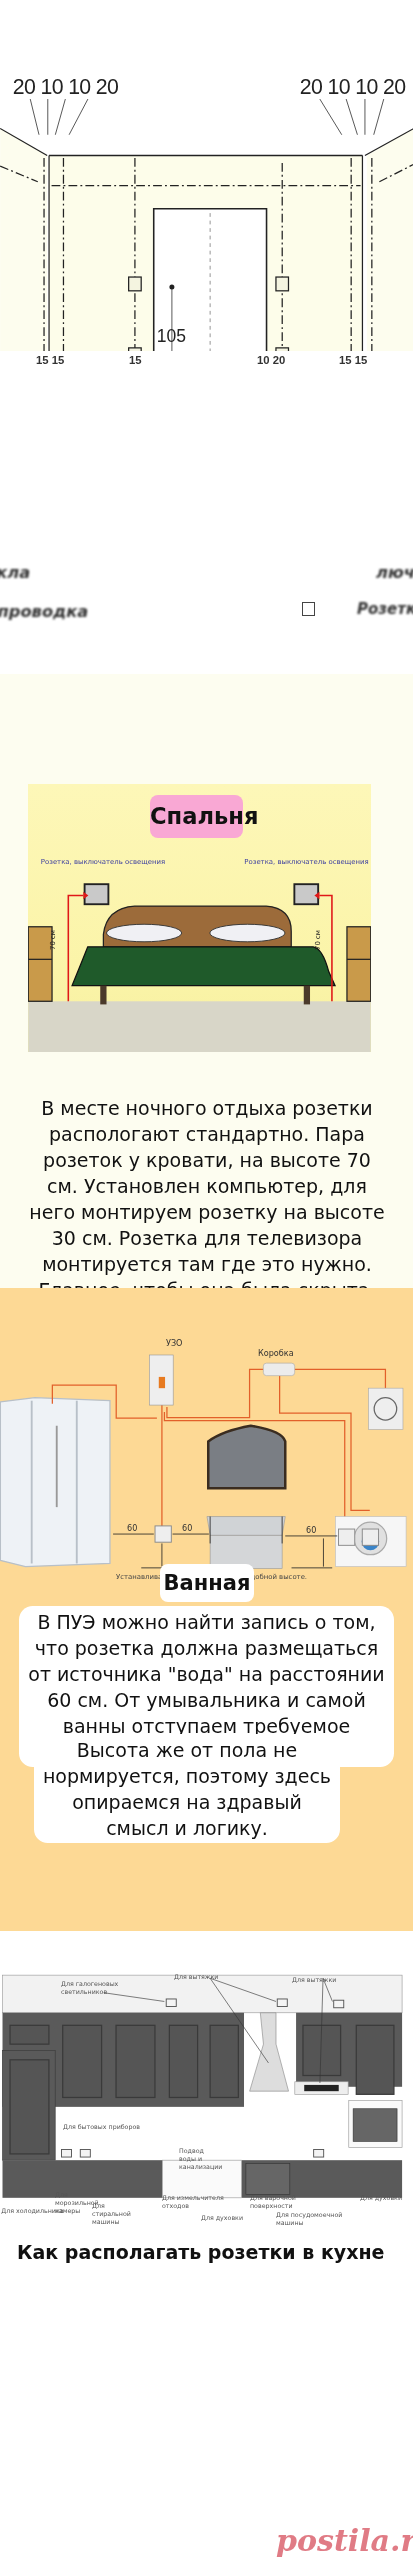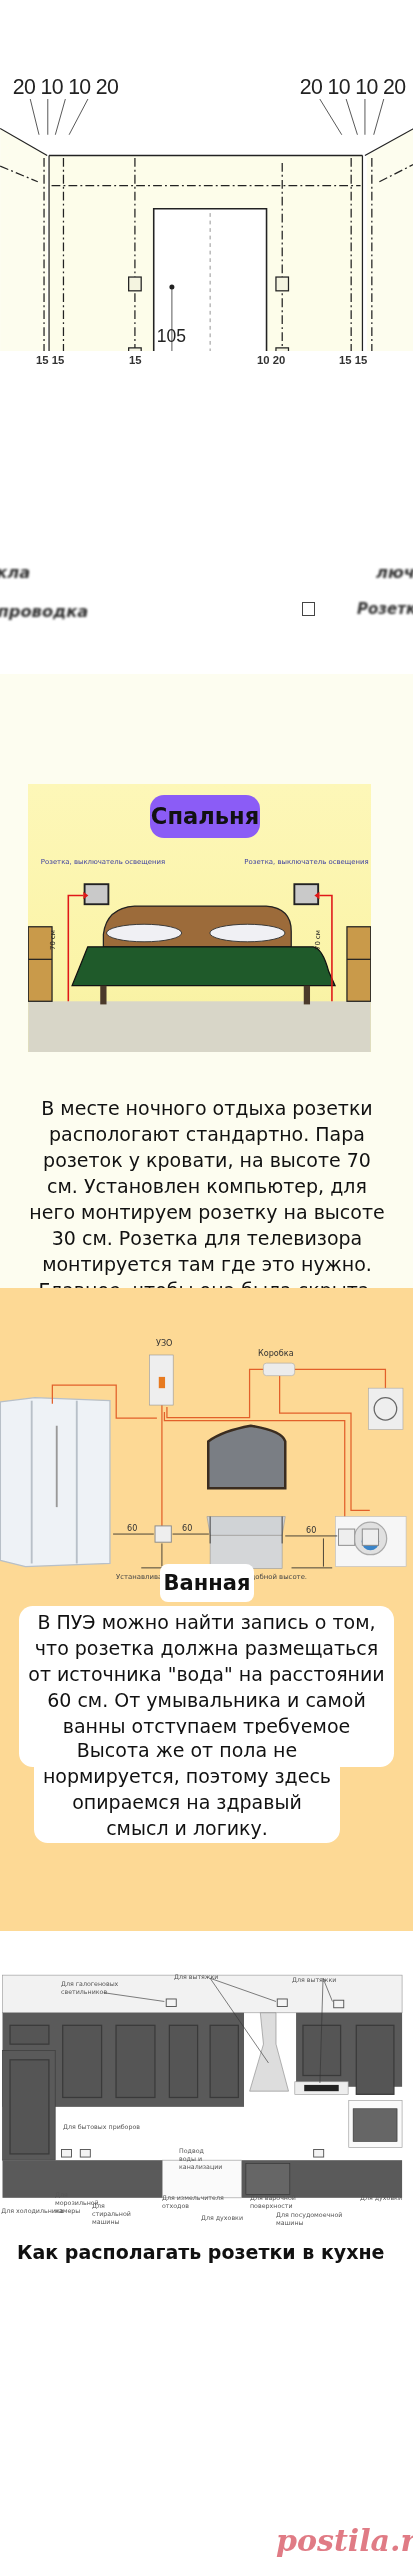--- a/index.html
+++ b/index.html
@@ -9,21 +9,21 @@
   
   .sec1 { position: relative; height: 674px; background: #ffffff; }
   .plan-svg { position: absolute; left: 0; top: 0; width: 414px; height: 351px; }
   .intro-text { position: absolute; left: 0; top: 381px; width: 414px; text-align: center; font-size: 19px; line-height: 26px; color: #111; }
   .blur-legend { position: absolute; top: 602px; width: 414px; height: 38px; }
   .blur-legend span { position: absolute; font-style: italic; font-weight: bold; font-size: 19px; color: #333; filter: blur(0.9px); }
 
   
   .sec2 { position: relative; height: 614px; background: #fdfdf0; }
   .bed-img { position: absolute; left: 28px; top: 110px; width: 343px; height: 268px; background: linear-gradient(180deg, #fdf7b8 0%, #fbf4a8 70%, #f6f0a0 100%); overflow: hidden; }
-  .bed-title { position: absolute; left: 150px; top: 121px; width: 110px; height: 43px; background: #8b5cf6; border-radius: 14px; text-align: center; font-size: 22.6px; font-weight: bold; line-height: 43px; }
+  .bed-title { position: absolute; left: 150px; top: 121px; width: 93px; height: 43px; background: #f9a8d4; border-radius: 8px; text-align: center; font-size: 22.6px; font-weight: bold; line-height: 43px; }
   .bed-label { position: absolute; font-size: 6.9px; color: #3b3ea0; text-align: center; line-height: 10px; }
   .bed-text { position: absolute; left: 0; top: 421px; width: 414px; text-align: center; font-size: 19px; line-height: 26px; }
 
   
   .sec3 { position: relative; height: 643px; background: #fdd995; }
   .bath-label { position: absolute; font-size: 8.1px; color: #333; }
   .bath-caption { position: absolute; left: 116px; top: 285px; font-size: 6.9px; color: #444; }
   .bubble { position: absolute; background: #fff; border-radius: 13.8px; text-align: center; font-size: 19px; line-height: 26px; }
   .bath-title { position: absolute; left: 160px; top: 276px; width: 94px; height: 38px; background: #fff; border-radius: 8px; text-align: center; font-size: 21px; font-weight: bold; line-height: 38px; }
 
@@ -201,21 +201,21 @@
         <line x1="275" y1="393" x2="333" y2="393"></line>
         <line x1="455" y1="396" x2="538" y2="396"></line>
         <line x1="258" y1="408" x2="258" y2="445"></line>
         <line x1="516" y1="400" x2="516" y2="445"></line>
         <line x1="335" y1="365" x2="335" y2="408"></line>
         <line x1="450" y1="365" x2="450" y2="408"></line>
         <line x1="225" y1="447" x2="295" y2="447"></line>
         <line x1="465" y1="447" x2="530" y2="447"></line>
       </g>
     </svg>
-    <span class="bath-label" style="left:156px;top:50px;">УЗО</span>
+    <span class="bath-label" style="left:166px;top:50px;">УЗО</span>
     <span class="bath-label" style="left:258px;top:60px;">Коробка</span>
     <span class="bath-label" style="left:127px;top:235px;">60</span>
     <span class="bath-label" style="left:182px;top:235px;">60</span>
     <span class="bath-label" style="left:306px;top:237px;">60</span>
     <span class="bath-caption">Устанавливать розетки следует на удобной высоте.</span>
 
     <div class="bath-title">Ванная</div>
     <p class="bubble" style="left:19px;top:318px;width:375px;padding:2.5px 5px;">В ПУЭ можно найти запись о том, что розетка должна размещаться от источника "вода" на расстоянии 60 см. От умывальника и самой ванны отступаем требуемое расстояние.</p>
     <p class="bubble" style="left:34px;top:446px;width:306px;padding:2.5px 5px;">Высота же от пола не нормируется, поэтому здесь опираемся на здравый смысл и логику.</p>
   </section>

